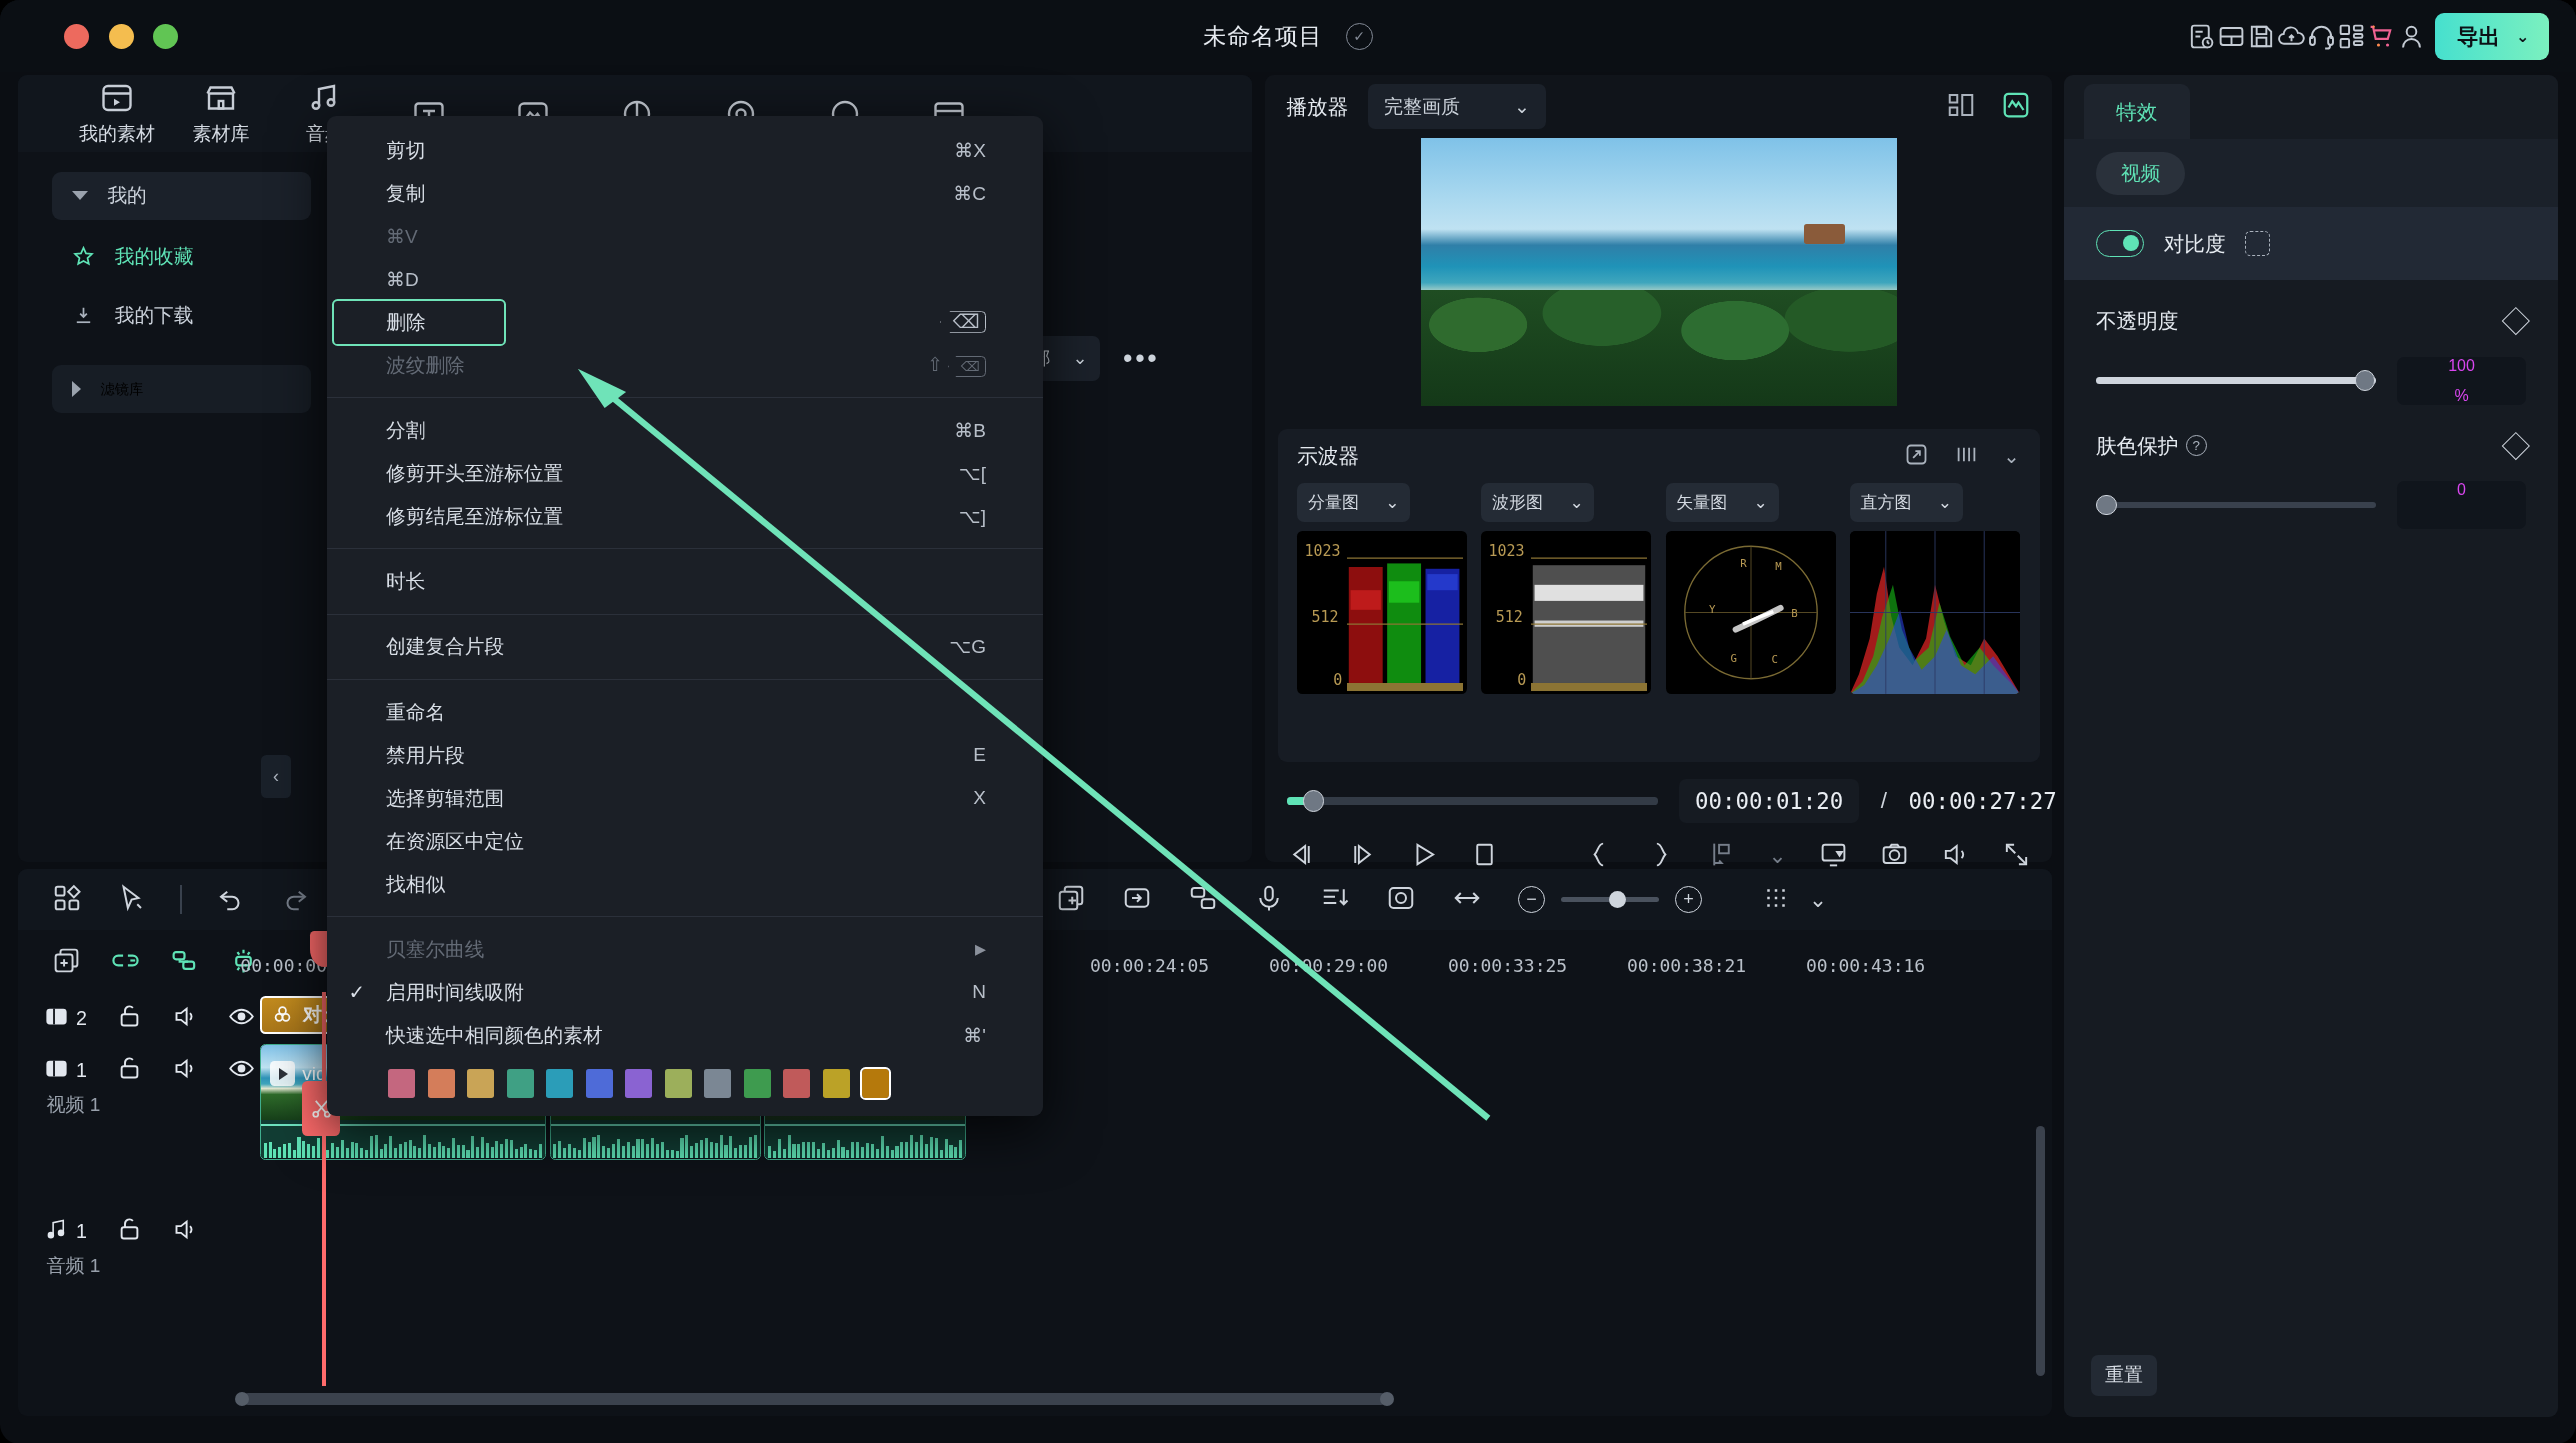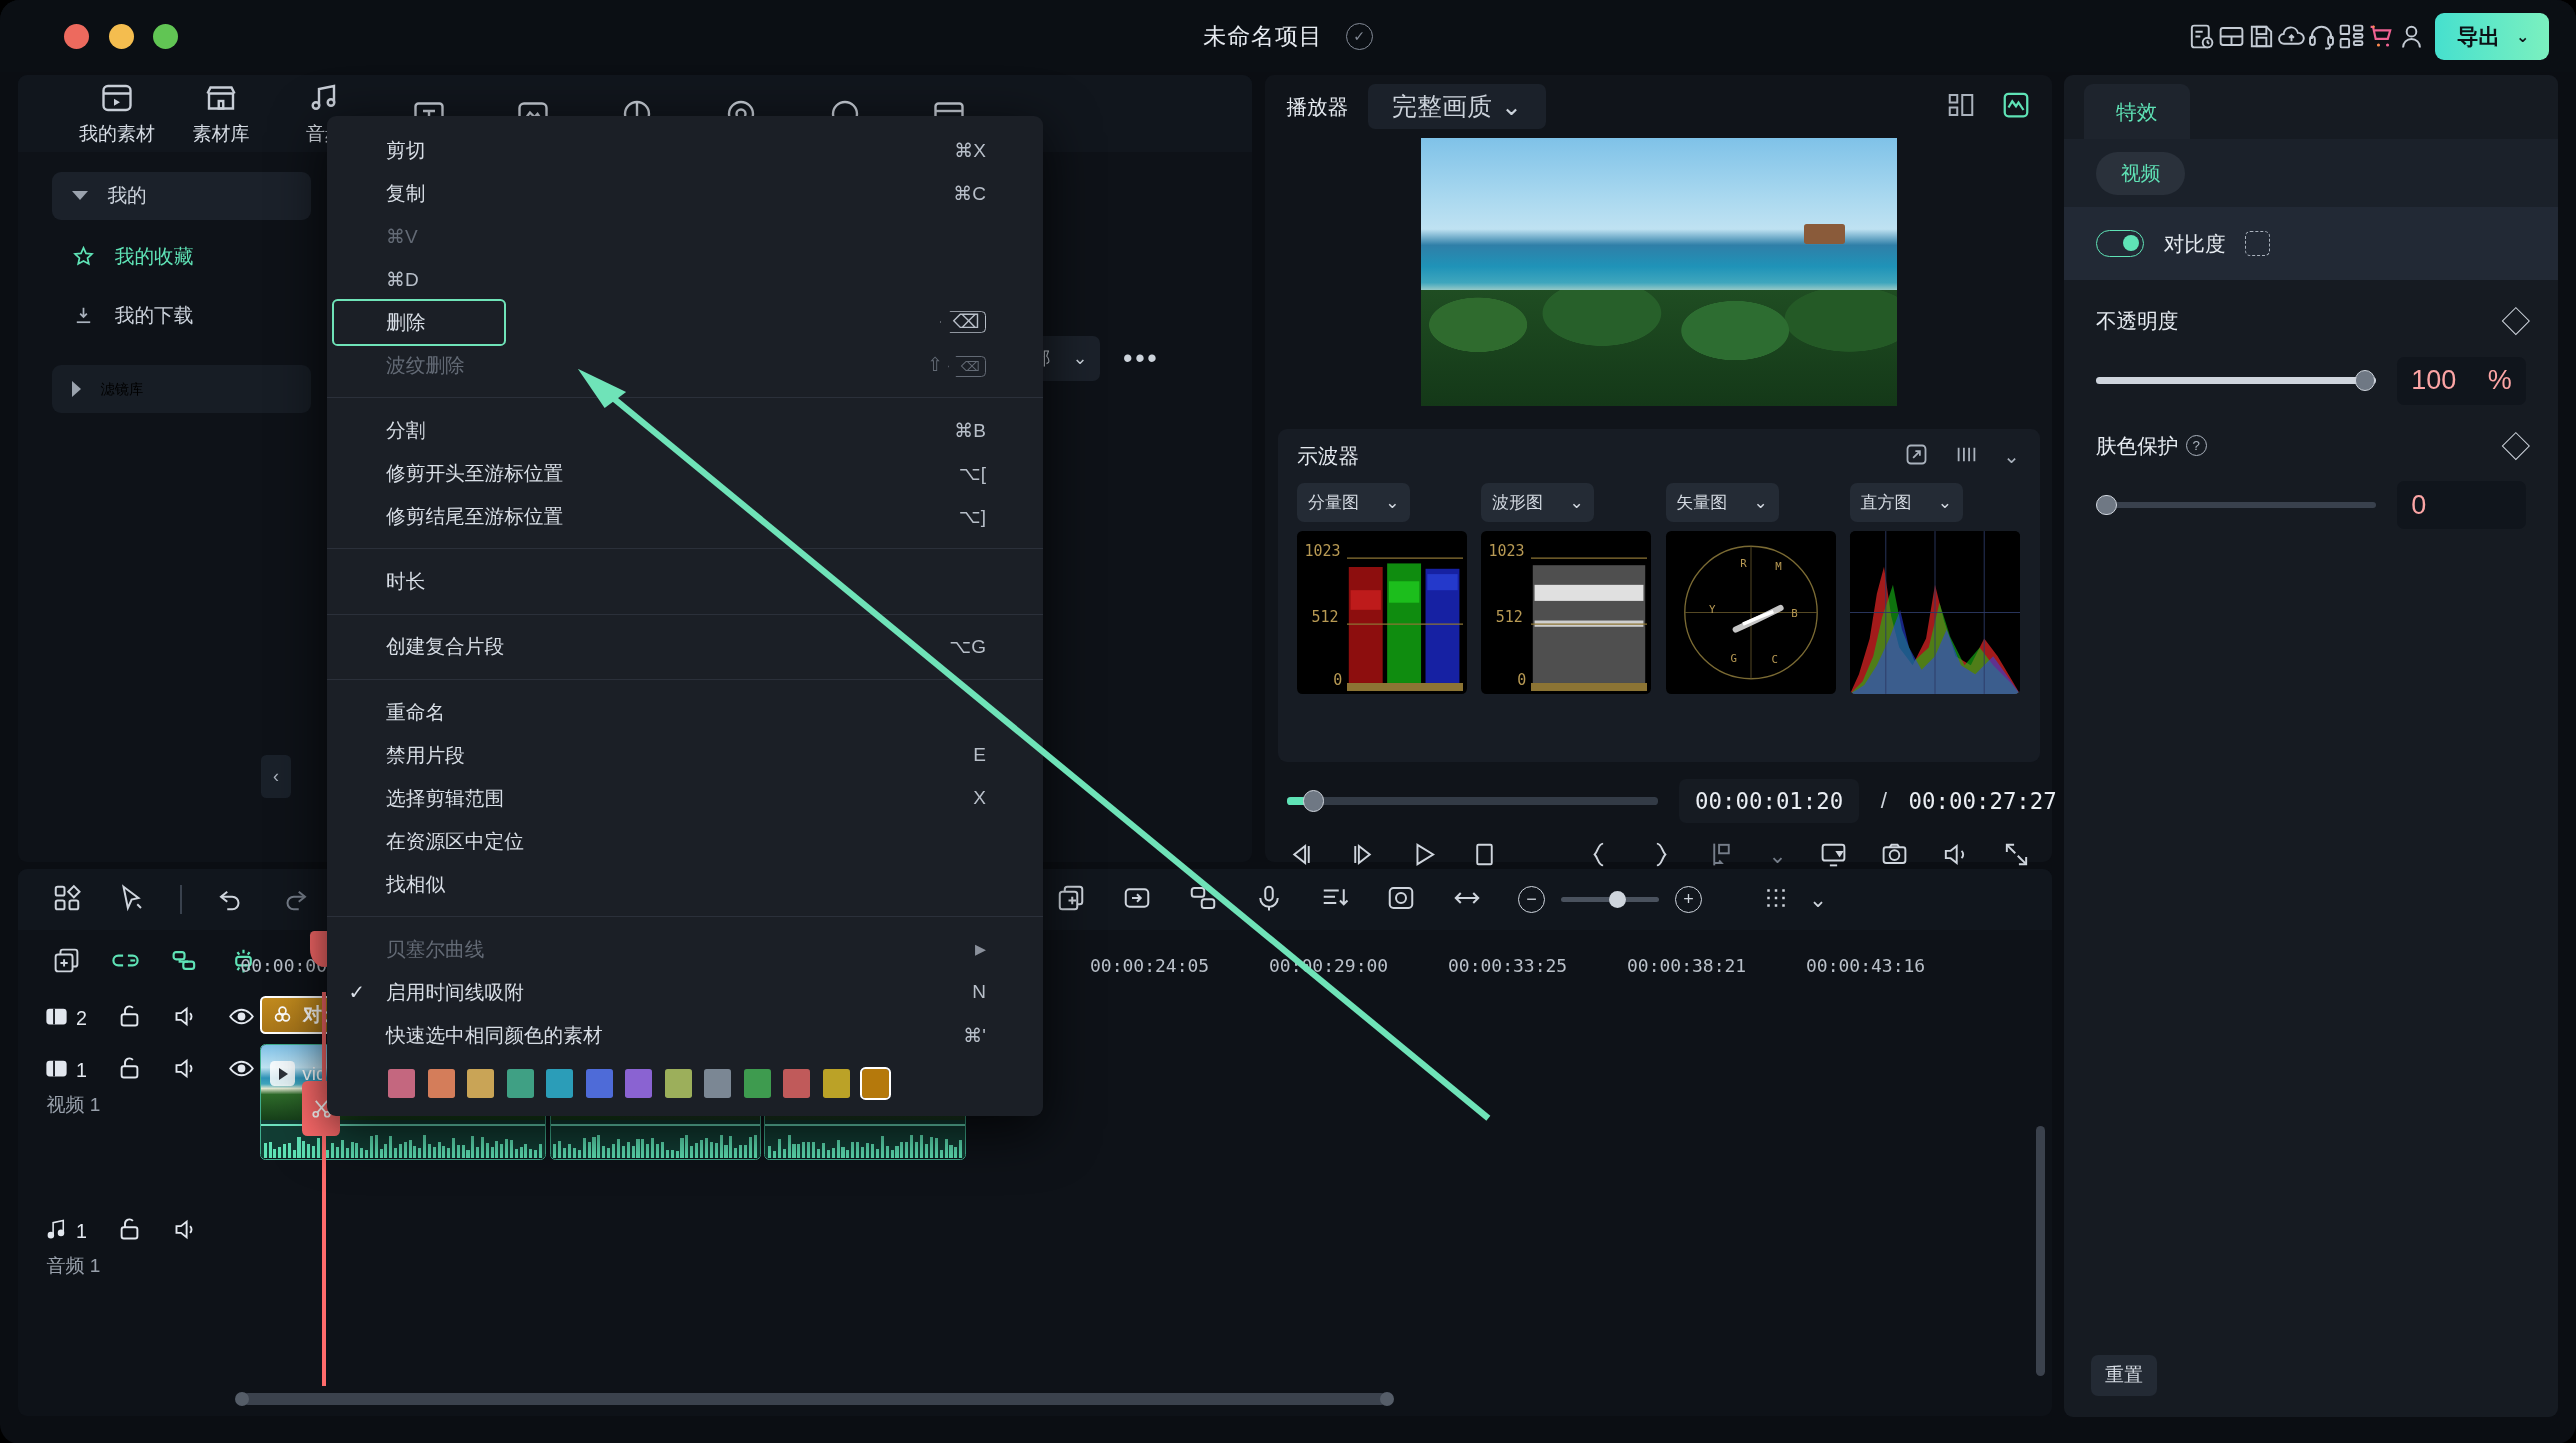--- a/index.html
+++ b/index.html
@@ -138,21 +138,21 @@
   
   .player {
     position: absolute; left: 1265px; top: 75px; width: 787px; height: 787px;
     background: #10141a; border-radius: 9px;
   }
   .player-head { height: 63px; display: flex; align-items: center; padding: 0 21.5px; gap: 19.7px; }
   .player-head .ttl { color: #e4e9ef; font-size: 20.6px; }
   .quality {
     width: 178px; height: 45px; background: #1b212a; border-radius: 7.2px;
     display: flex; align-items: center; justify-content: space-between;
-    padding: 0 24px; color: #ccd3db; font-size: 25px;
+    padding: 0 16px; color: #ccd3db; font-size: 19px;
   }
   .ph-right { margin-left: auto; display: flex; gap: 25px; align-items: center; }
   .ph-right svg { width: 30px; height: 30px; color: #aab2bd; }
   .ph-right .act svg { color: #5FE3B6; }
   .stage {
     height: 268px; display: flex; align-items: center; justify-content: center;
     background: #10141a;
   }
   .preview {
     width: 476px; height: 268px;
@@ -235,21 +235,21 @@
     margin-left: 7.2px;
   }
   .param-head .kf { margin-left: auto; width: 19.7px; height: 19.7px; border: 1.8px solid #cfd5dd; transform: rotate(45deg); }
   .param-row { display: flex; align-items: center; gap: 21.5px; margin-top: 21.5px; }
   .sld { flex: 1; height: 6.3px; background: #39414d; border-radius: 3.6px; position: relative; }
   .sld .fill { position: absolute; left: 0; top: 0; height: 6.3px; border-radius: 3.6px; background: #cfd5dd; }
   .sld .knob { position: absolute; top: -7.2px; width: 20.6px; height: 20.6px; border-radius: 50%; background: #6f7884; border: 1.8px solid #cfd5dd; }
   .numbox {
     width: 129px; height: 48px; background: #10151c; border-radius: 7.2px;
     display: flex; align-items: center; justify-content: space-between;
-    padding: 0 14.3px; color: #fca5a5; font-size: 27px;
+    padding: 0 14.3px; color: #d946ef; font-size: 16px; flex-direction: column;
   }
   .reset-btn {
     position: absolute; left: 27px; bottom: 21.5px;
     width: 66px; height: 41px; background: #232a34; border-radius: 7.2px;
     display: flex; align-items: center; justify-content: center;
     color: #d6dce4; font-size: 19px;
   }
 
   
   .timeline {

